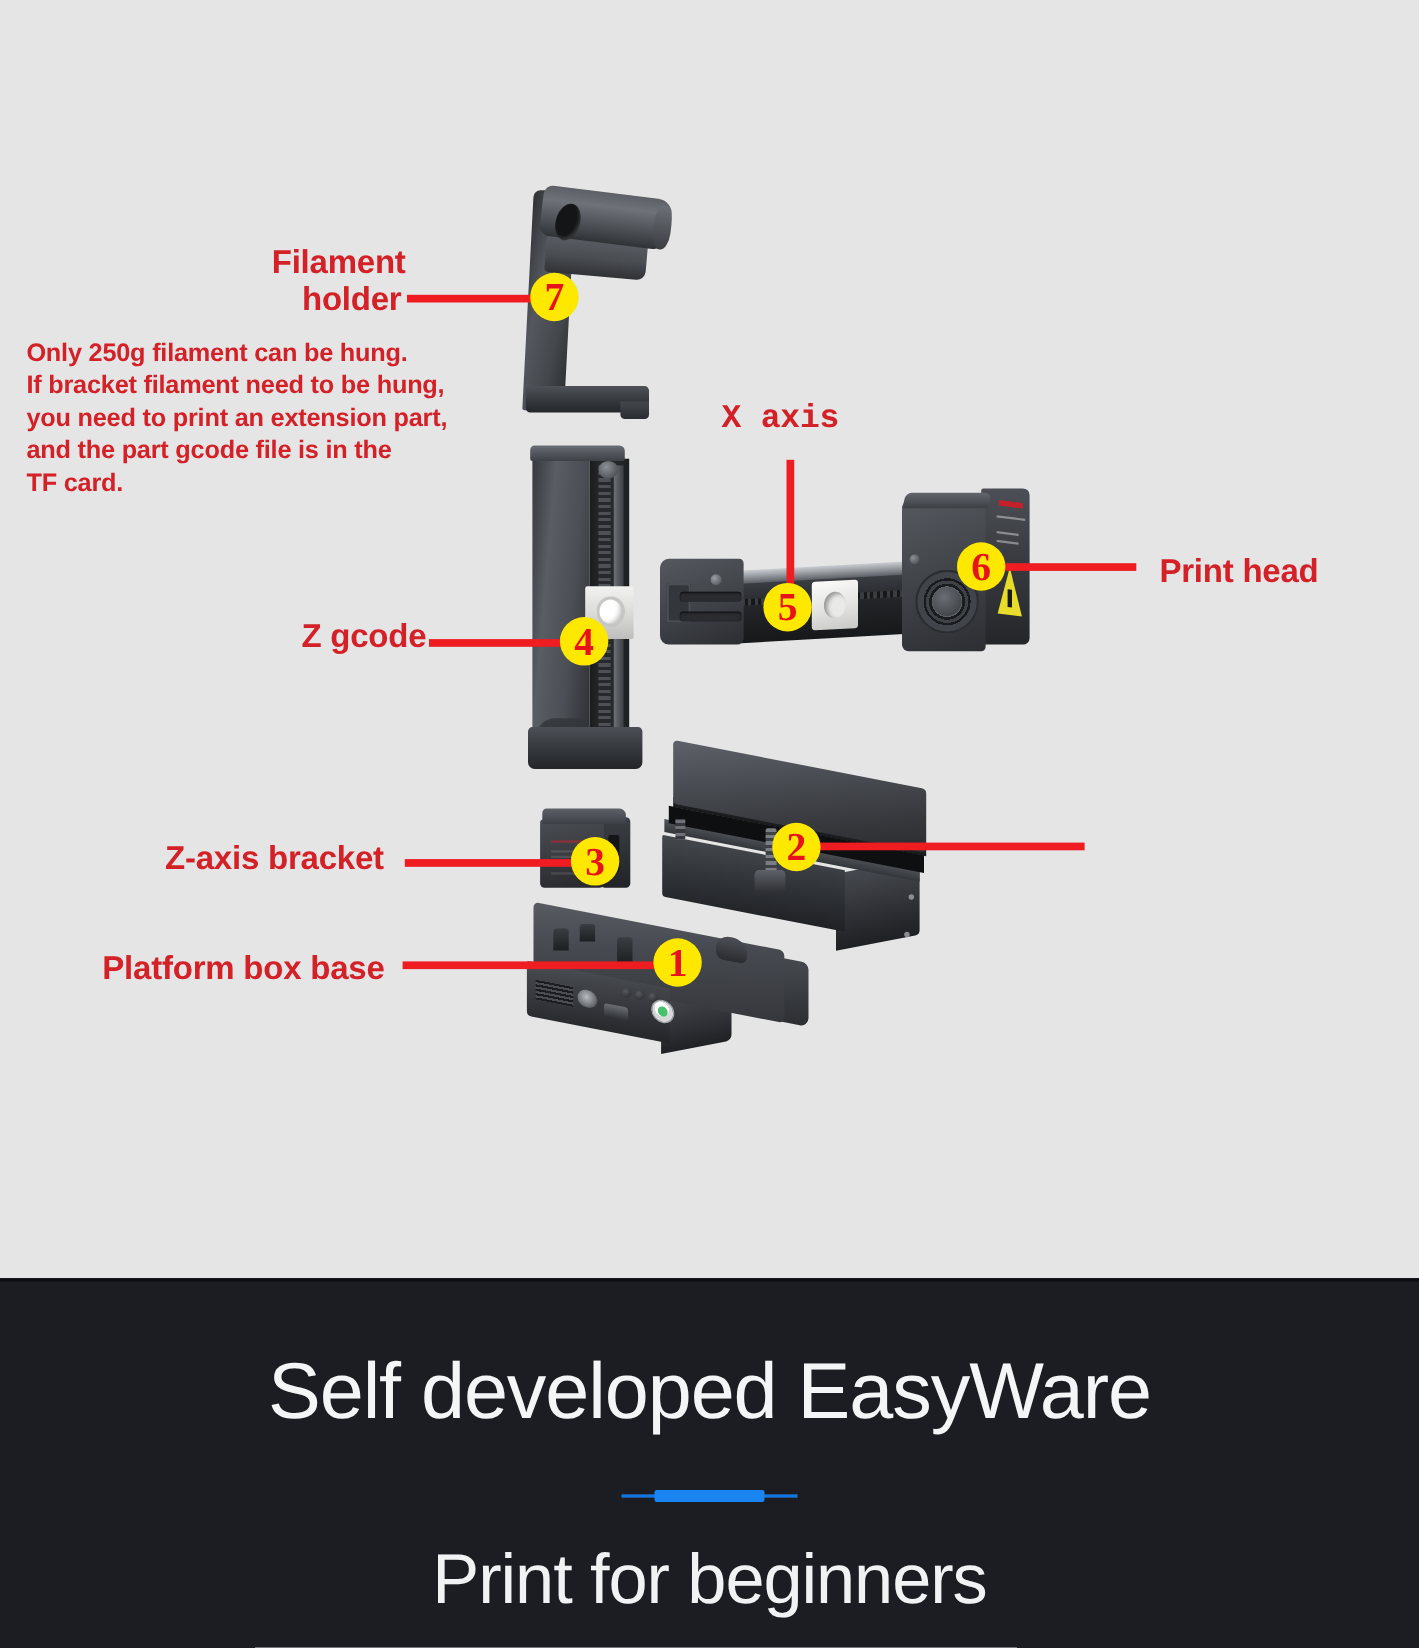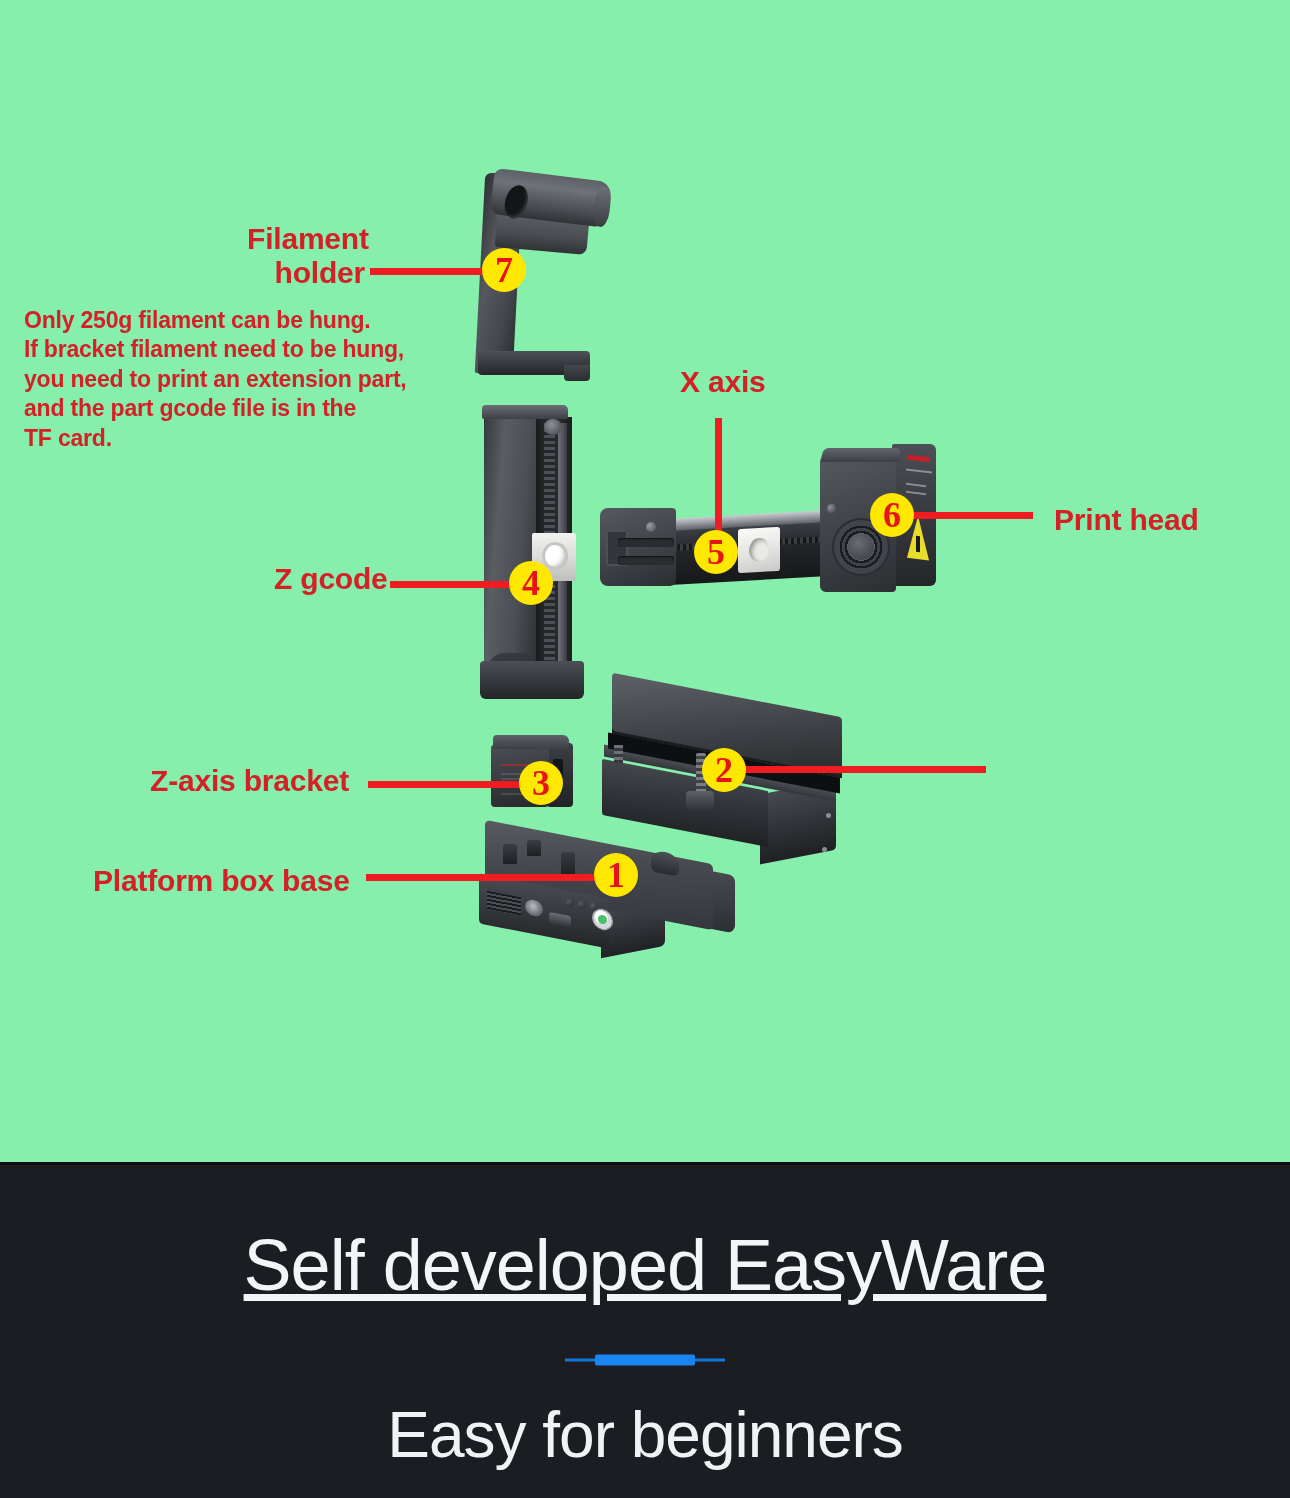--- a/index.html
+++ b/index.html
@@ -15,21 +15,21 @@
     overflow: hidden;
     font-family: "Liberation Sans", sans-serif;
   }
 
   
   #diagram-area {
     position: absolute;
     left: 0; top: 0;
     width: 1290px;
     height: 1162px;
-    background: #86efac;
+    background: #e5e5e5;
   }
 
   
   .label {
     position: absolute;
     color: #d42027;
     font-weight: bold;
     line-height: 1.12;
     white-space: pre-line;
     letter-spacing: -0.2px;
@@ -439,21 +439,20 @@
   }
   #banner-title {
     position: absolute;
     left: 0; top: 62px; width: 1290px;
     text-align: center;
     color: #f4f5f6;
     font-size: 72px;
     font-weight: normal;
     font-family: "Liberation Sans", sans-serif;
     letter-spacing: -1px;
-    text-decoration: underline;
   }
   #banner-divider {
     position: absolute;
     left: 50%; top: 192px;
     transform: translateX(-50%);
     width: 160px; height: 12px;
     display: flex; align-items: center; justify-content: center;
   }
   #banner-divider .thin {
     position: absolute; left: 0; top: 50%;
@@ -593,21 +592,21 @@
   <div class="label big" style="left:247px; top:222px; text-align:right; width:118px;">Filament holder</div>
   <div class="leader-h" style="left:370px; top:268px; width:124px;"></div>
   <div class="badge" style="left:482px; top:248px; width:44px; height:44px; font-size:36px;">7</div>
 
   <div class="label note" style="left:24px; top:306px; width:450px;">Only 250g filament can be hung.
 If bracket filament need to be hung,
 you need to print an extension part,
 and the part gcode file is in the
 TF card.</div>
 
-  <div class="label big" style="left:680px; top:365px; width:150px;">X axis</div>
+  <div class="label big" style="left:656px; top:365px; width:150px;font-family:Liberation Mono, monospace;">X axis</div>
   <div class="leader-v" style="left:715px; top:418px; height:124px;"></div>
   <div class="badge" style="left:694px; top:530px; width:44px; height:44px; font-size:36px;">5</div>
 
   <div class="badge" style="left:870px; top:493px; width:44px; height:44px; font-size:36px;">6</div>
   <div class="leader-h" style="left:905px; top:512px; width:128px;"></div>
   <div class="label big" style="left:1054px; top:503px; width:220px;">Print head</div>
 
   <div class="label big" style="left:274px; top:562px; width:120px;">Z gcode</div>
   <div class="leader-h" style="left:390px; top:581px; width:128px;"></div>
   <div class="badge" style="left:509px; top:561px; width:44px; height:44px; font-size:36px;">4</div>
@@ -625,14 +624,14 @@
 
 </div>
 
 <div id="banner">
   <div id="banner-rule"></div>
   <div id="banner-title">Self developed EasyWare</div>
   <div id="banner-divider">
     <div class="thin"></div>
     <div class="thick"></div>
   </div>
-  <div id="banner-subtitle">Easy for beginners</div>
+  <div id="banner-subtitle">Print for beginners</div>
 </div>
 
 </body></html>

